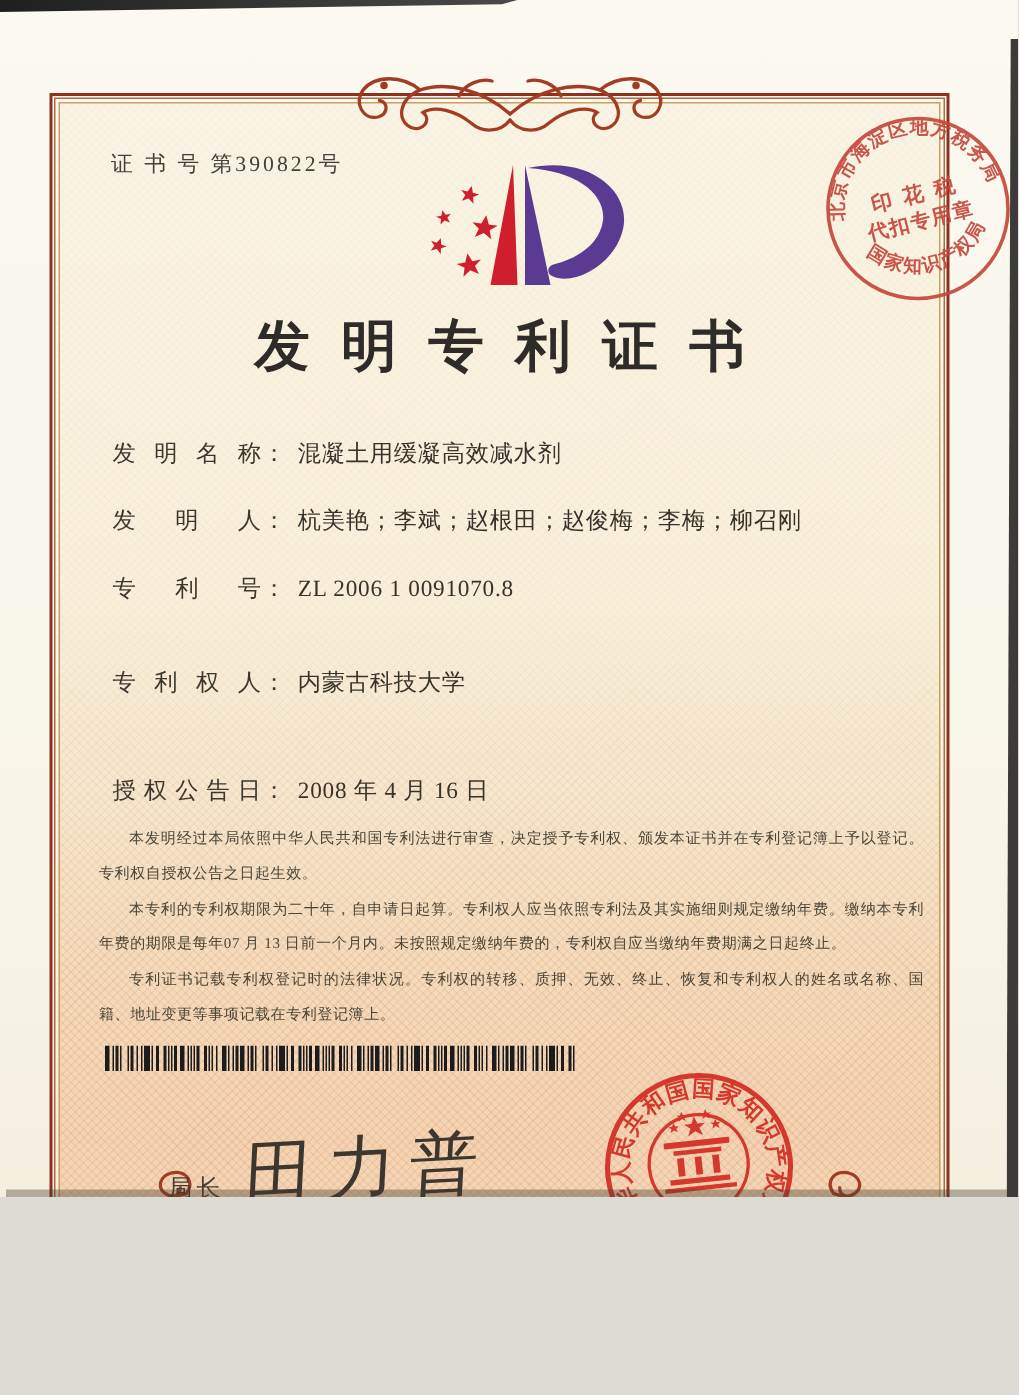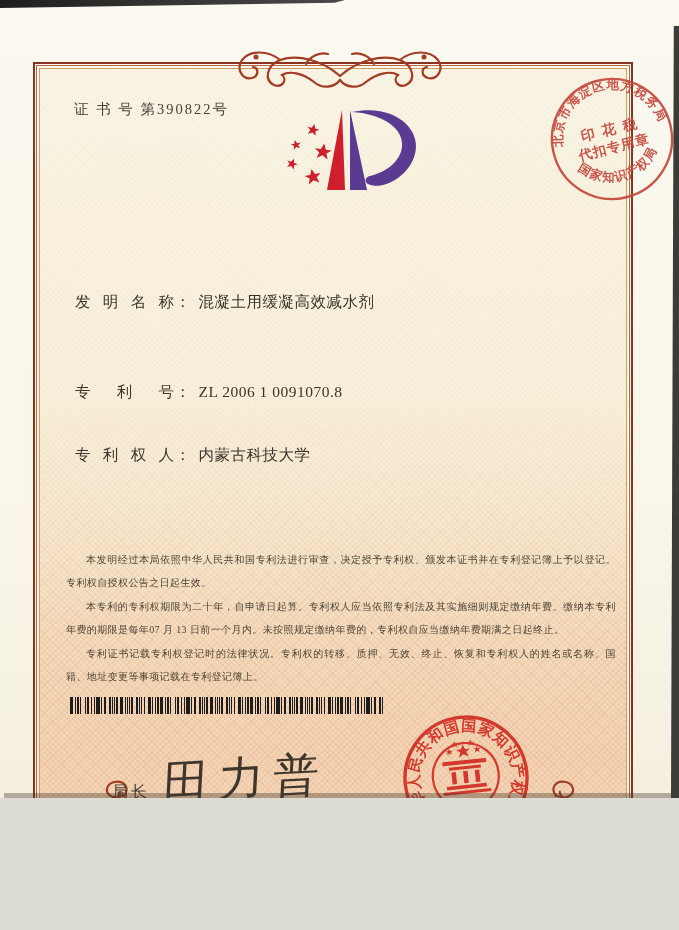--- a/index.html
+++ b/index.html
@@ -142,29 +142,36 @@
     <text font-size="12.5" letter-spacing="1">
       <textPath href="#taxTop" startOffset="50%" text-anchor="middle">北京市海淀区地方税务局</textPath>
     </text>
     <text x="75" y="70" text-anchor="middle" font-size="14" letter-spacing="2">印 花 税</text>
     <text x="75" y="88" text-anchor="middle" font-size="13.5" letter-spacing="1">代扣专用章</text>
     <text font-size="12.5" letter-spacing="1">
       <textPath href="#taxBottom" startOffset="50%" text-anchor="middle">国家知识产权局</textPath>
     </text>
   </svg>
 
+  <div class="title">发明专利证书</div>
 
   <div class="field-row" style="top:292px;">
     <span class="f-label">发明名称</span><span class="f-colon">：</span><span class="f-value">混凝土用缓凝高效减水剂</span>
   </div>
+  <div class="field-row" style="top:337px;">
+    <span class="f-label">发明人</span><span class="f-colon">：</span><span class="f-value">杭美艳；李斌；赵根田；赵俊梅；李梅；柳召刚</span>
+  </div>
   <div class="field-row" style="top:382px;">
     <span class="f-label">专利号</span><span class="f-colon">：</span><span class="f-value">ZL 2006 1 0091070.8</span>
   </div>
   <div class="field-row" style="top:445px;">
     <span class="f-label">专利权人</span><span class="f-colon">：</span><span class="f-value">内蒙古科技大学</span>
+  </div>
+  <div class="field-row" style="top:517px;">
+    <span class="f-label">授权公告日</span><span class="f-colon">：</span><span class="f-value">2008 年 4 月 16 日</span>
   </div>
 
   <div class="body-text">
     <p>本发明经过本局依照中华人民共和国专利法进行审查，决定授予专利权、颁发本证书并在专利登记簿上予以登记。专利权自授权公告之日起生效。</p>
     <p>本专利的专利权期限为二十年，自申请日起算。专利权人应当依照专利法及其实施细则规定缴纳年费。缴纳本专利年费的期限是每年07 月 13 日前一个月内。未按照规定缴纳年费的，专利权自应当缴纳年费期满之日起终止。</p>
     <p>专利证书记载专利权登记时的法律状况。专利权的转移、质押、无效、终止、恢复和专利权人的姓名或名称、国籍、地址变更等事项记载在专利登记簿上。</p>
   </div>
 
   <div class="barcode">
       <i style="left:0px;width:3px"></i>

